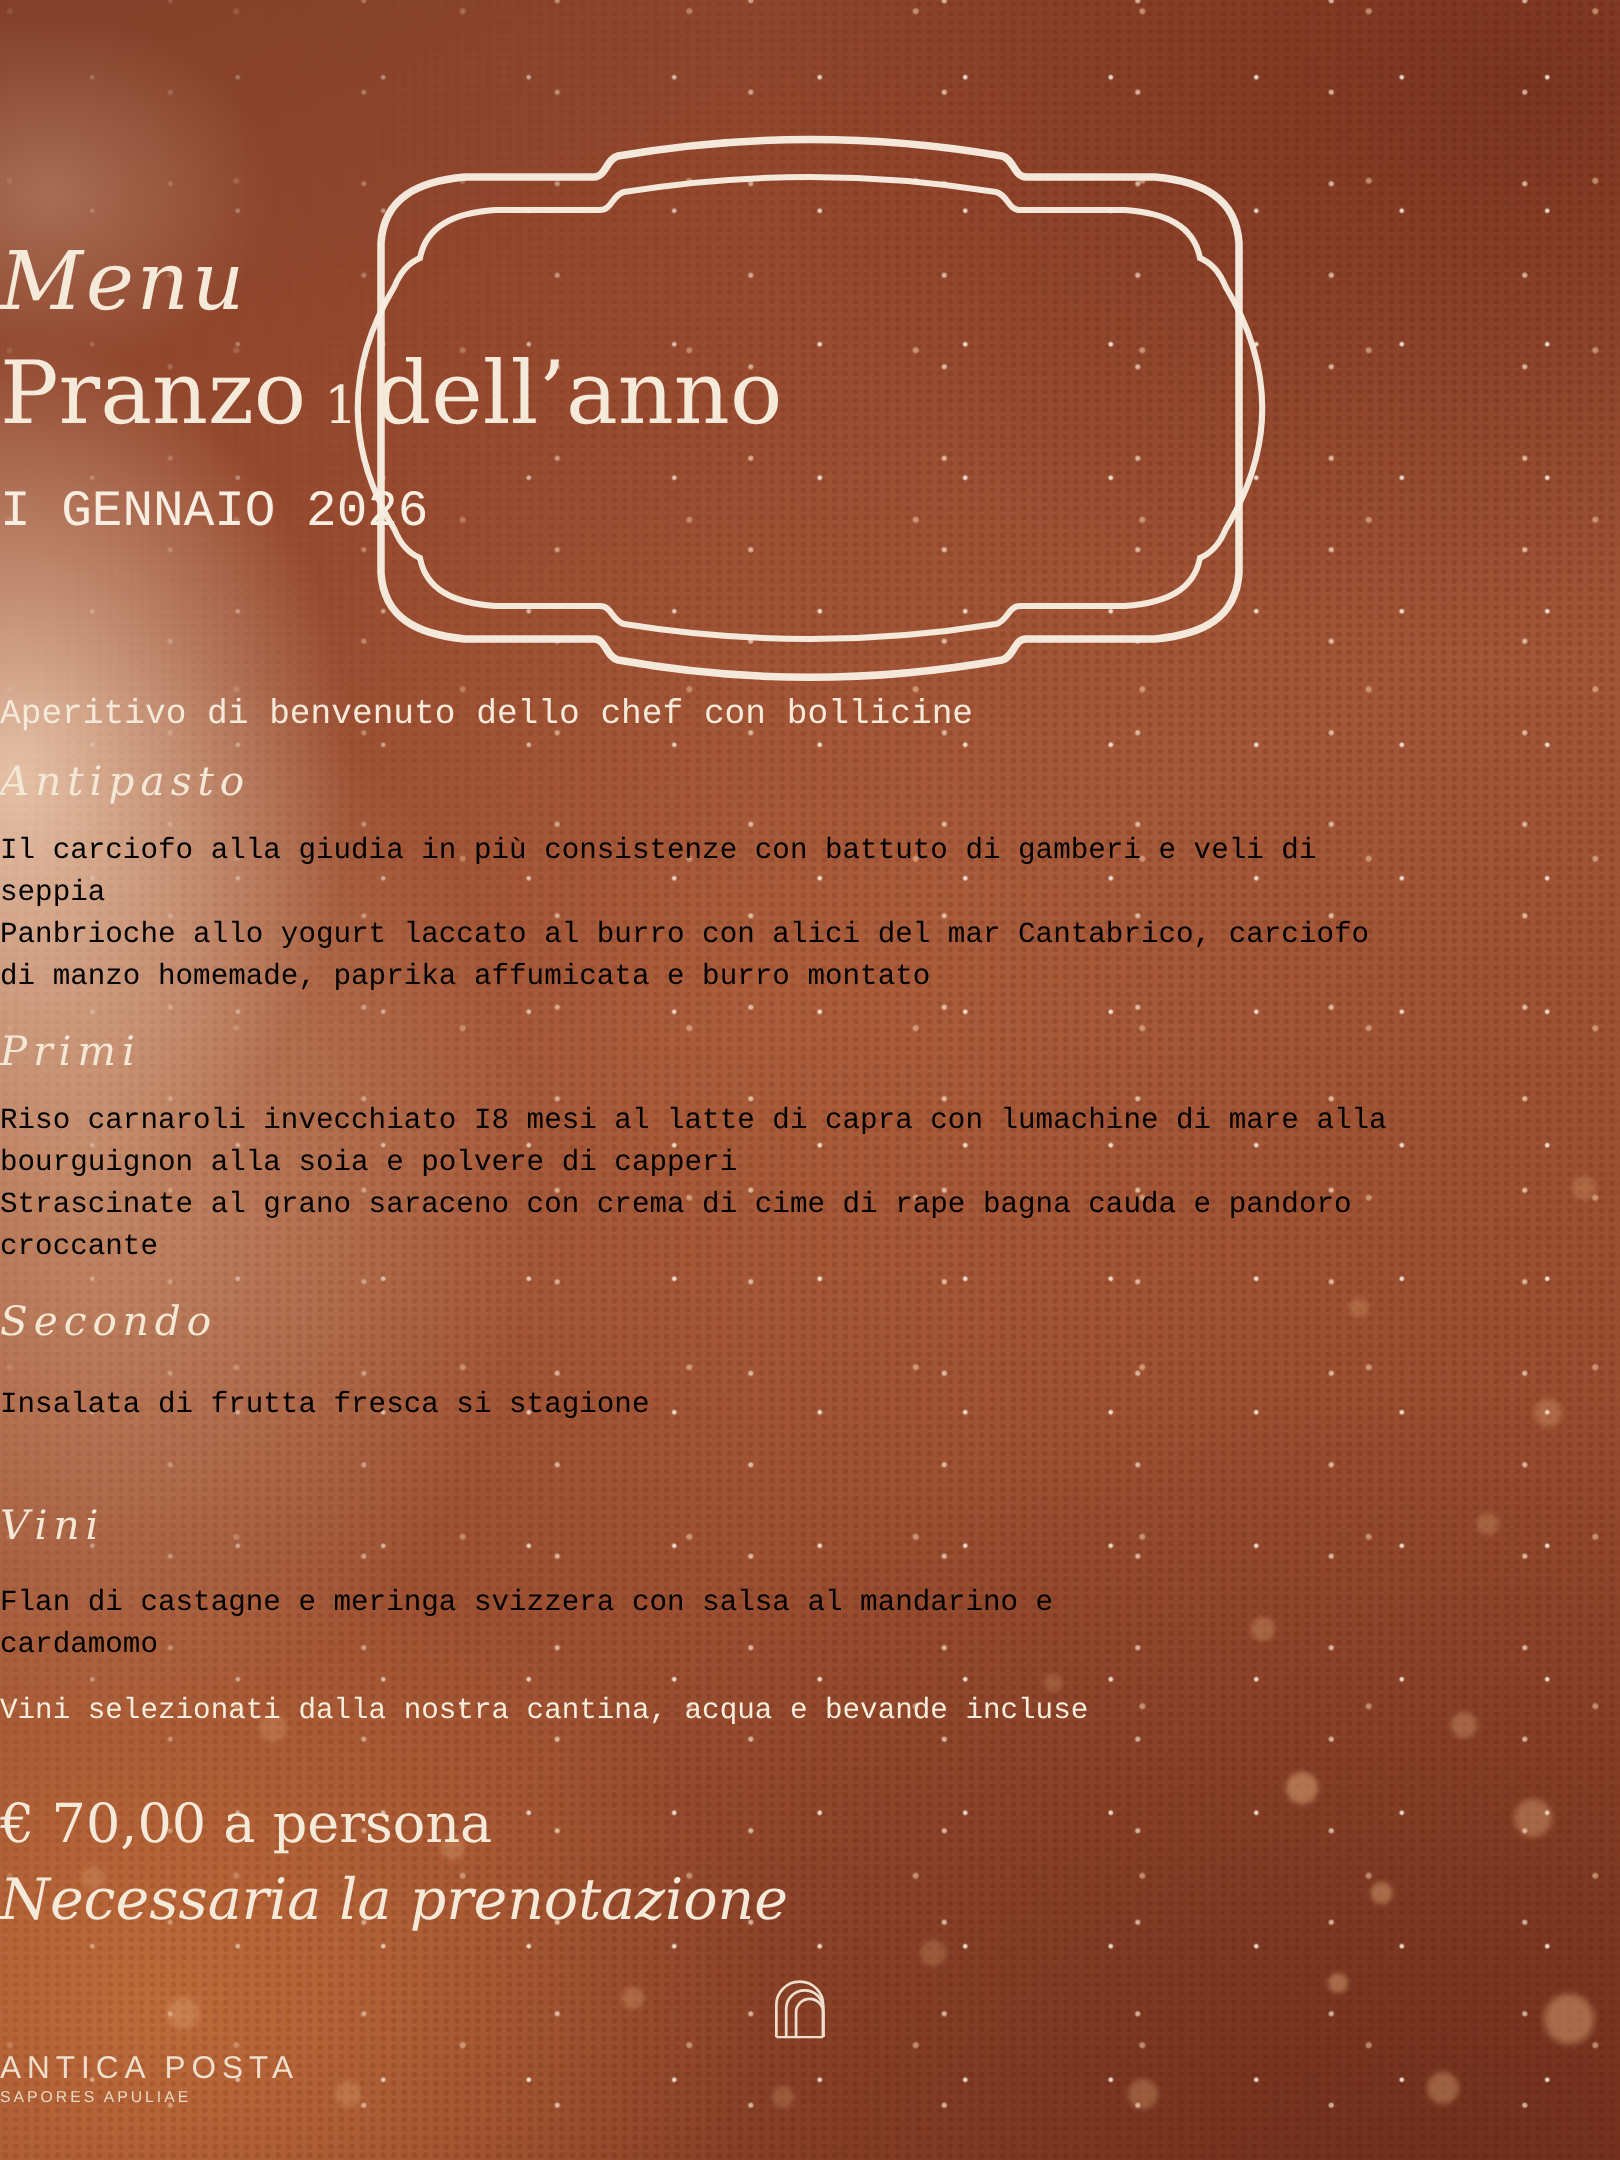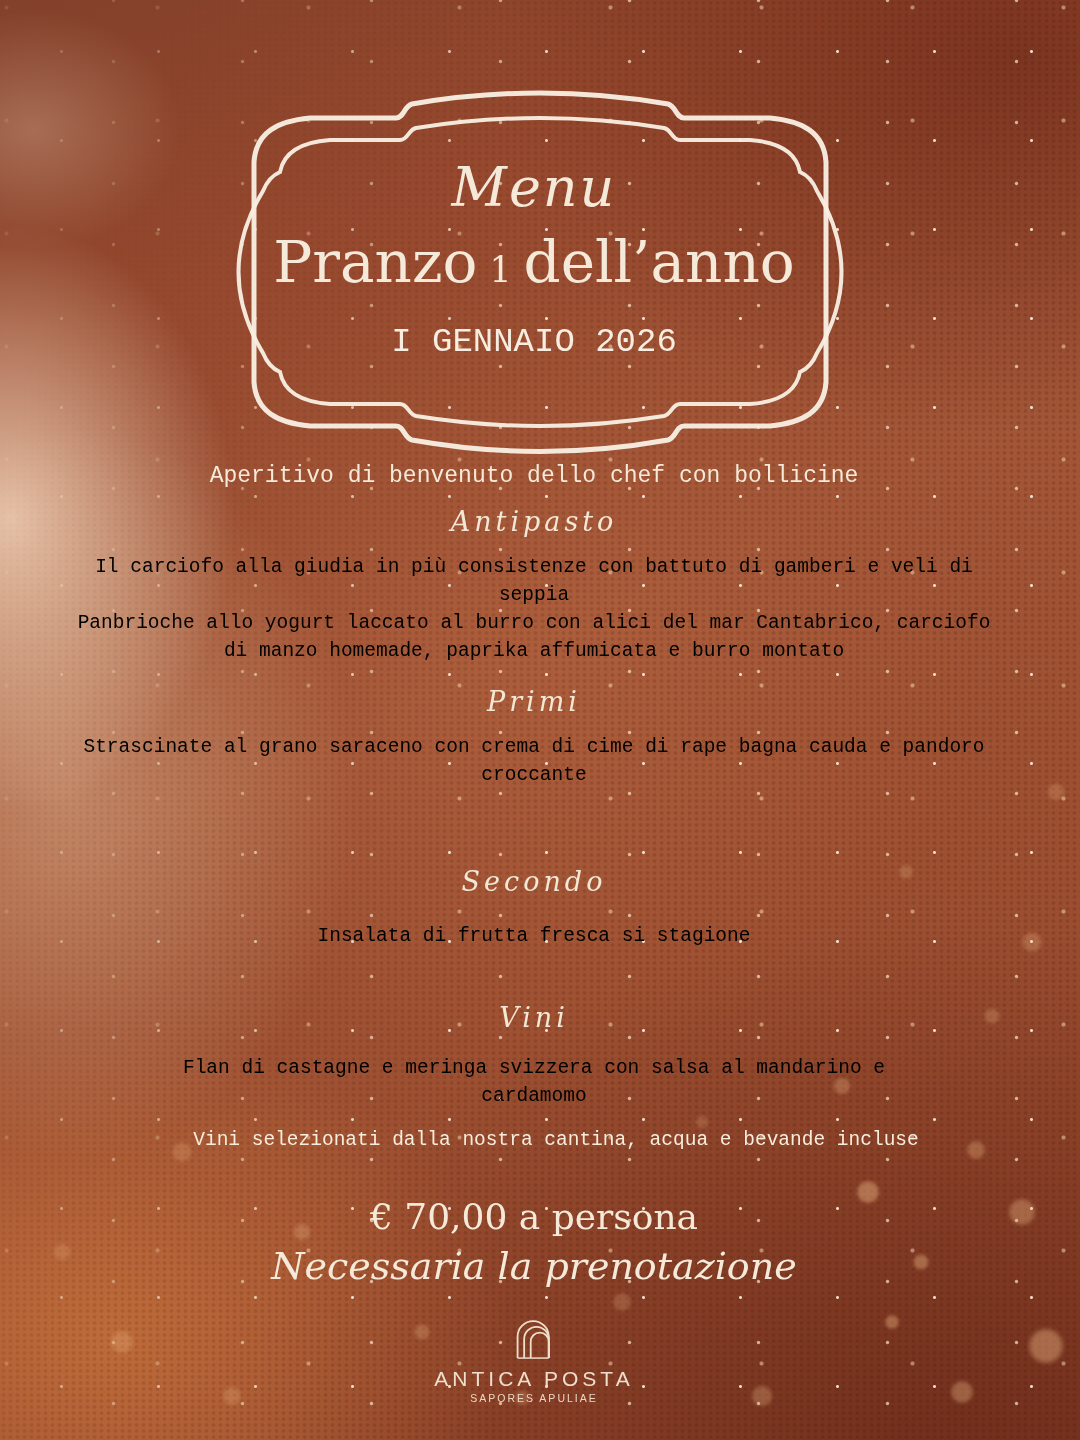--- a/index.html
+++ b/index.html
@@ -57,34 +57,34 @@
       radial-gradient(circle 14px at 1032px 942px, rgba(241,189,139,.26) 55%, rgba(241,189,139,0) 78%),
       radial-gradient(circle 11px at 992px 1016px, rgba(241,189,139,.24) 55%, rgba(241,189,139,0) 78%),
       radial-gradient(circle 10px at 906px 872px, rgba(241,189,139,.22) 55%, rgba(241,189,139,0) 78%),
       radial-gradient(circle 12px at 1056px 792px, rgba(241,189,139,.22) 55%, rgba(241,189,139,0) 78%),
       radial-gradient(circle 16px at 122px 1342px, rgba(241,189,139,.26) 55%, rgba(241,189,139,0) 78%),
       radial-gradient(circle 12px at 62px 1252px, rgba(241,189,139,.20) 55%, rgba(241,189,139,0) 78%),
       radial-gradient(circle 13px at 232px 1396px, rgba(241,189,139,.24) 55%, rgba(241,189,139,0) 78%),
       radial-gradient(circle 9px at 702px 1122px, rgba(241,189,139,.20) 55%, rgba(241,189,139,0) 78%);
   }
   svg.frame{position:absolute;left:0;top:0;pointer-events:none;}
-  .ab{position:absolute;left:0;right:12px;text-align:center;color:#f5ead9;}
+  .ab{position:absolute;left:0;right:12px;color:#f5ead9;}
   .t-menu{top:156px;font:italic 54px/1.2 "DejaVu Serif",serif;letter-spacing:2px;}
   .t-sub{top:226px;font:58px/1.25 "DejaVu Serif",serif;}
   .t-sub .num{font-size:.6em;margin:0 12px;}
   .t-sub .it{}
   .t-date{top:322px;font:34px/1.2 "Liberation Mono",monospace;letter-spacing:0px;color:#f7eee1;}
   .intro{top:462px;font:23px/1.3 "Liberation Mono",monospace;}
   .sec-h{font:italic 27px/1.2 "DejaVu Serif",serif;letter-spacing:4px;color:#f3e7d6;}
   .lines{font:19.5px/28px "Liberation Mono",monospace;color:#000000;}
   .h1{top:506px}.l1{top:553px}
   .h2{top:686px}.l2{top:733px}
   .h3{top:866px}.l3{top:922px}
   .h4{top:1002px}.l4{top:1054px}
-  .note{top:1126px;font:19.5px/28px "Liberation Mono",monospace;color:#f6eddd;padding-left:44px;}
+  .note{top:1126px;font:19.5px/28px "Liberation Mono",monospace;color:#f6eddd;}
   .price{top:1194px;font:36px/1.3 "DejaVu Serif",serif;}
   .price .it{}
   .resv{top:1242px;font:italic 38px/1.3 "DejaVu Serif",serif;}
   .f-icon{top:1316px;height:48px;}
   .f-icon svg{display:block;margin:0 auto;}
   .f-brand{top:1366px;font:21px/1.2 "Liberation Sans",sans-serif;letter-spacing:4px;color:#eedfcd;}
   .f-tag{top:1392px;font:10.5px/1.2 "Liberation Sans",sans-serif;letter-spacing:2px;color:#e9d8c4;}
 </style>
 </head>
 <body>
@@ -133,20 +133,22 @@
 <div class="ab sec-h h1">Antipasto</div>
 <div class="ab lines l1">
   <div>Il carciofo alla giudia in più consistenze con battuto di gamberi e veli di</div>
   <div>seppia</div>
   <div>Panbrioche allo yogurt laccato al burro con alici del mar Cantabrico, carciofo</div>
   <div>di manzo homemade, paprika affumicata e burro montato</div>
 </div>
 
 <div class="ab sec-h h2">Primi</div>
 <div class="ab lines l2">
+  <div>Riso carnaroli invecchiato I8 mesi al latte di capra con lumachine di mare alla</div>
+  <div>bourguignon alla soia e polvere di capperi</div>
   <div>Strascinate al grano saraceno con crema di cime di rape bagna cauda e pandoro</div>
   <div>croccante</div>
 </div>
 
 <div class="ab sec-h h3">Secondo</div>
 <div class="ab lines l3">
   <div>Insalata di frutta fresca si stagione</div>
 </div>
 
 <div class="ab sec-h h4">Vini</div>

